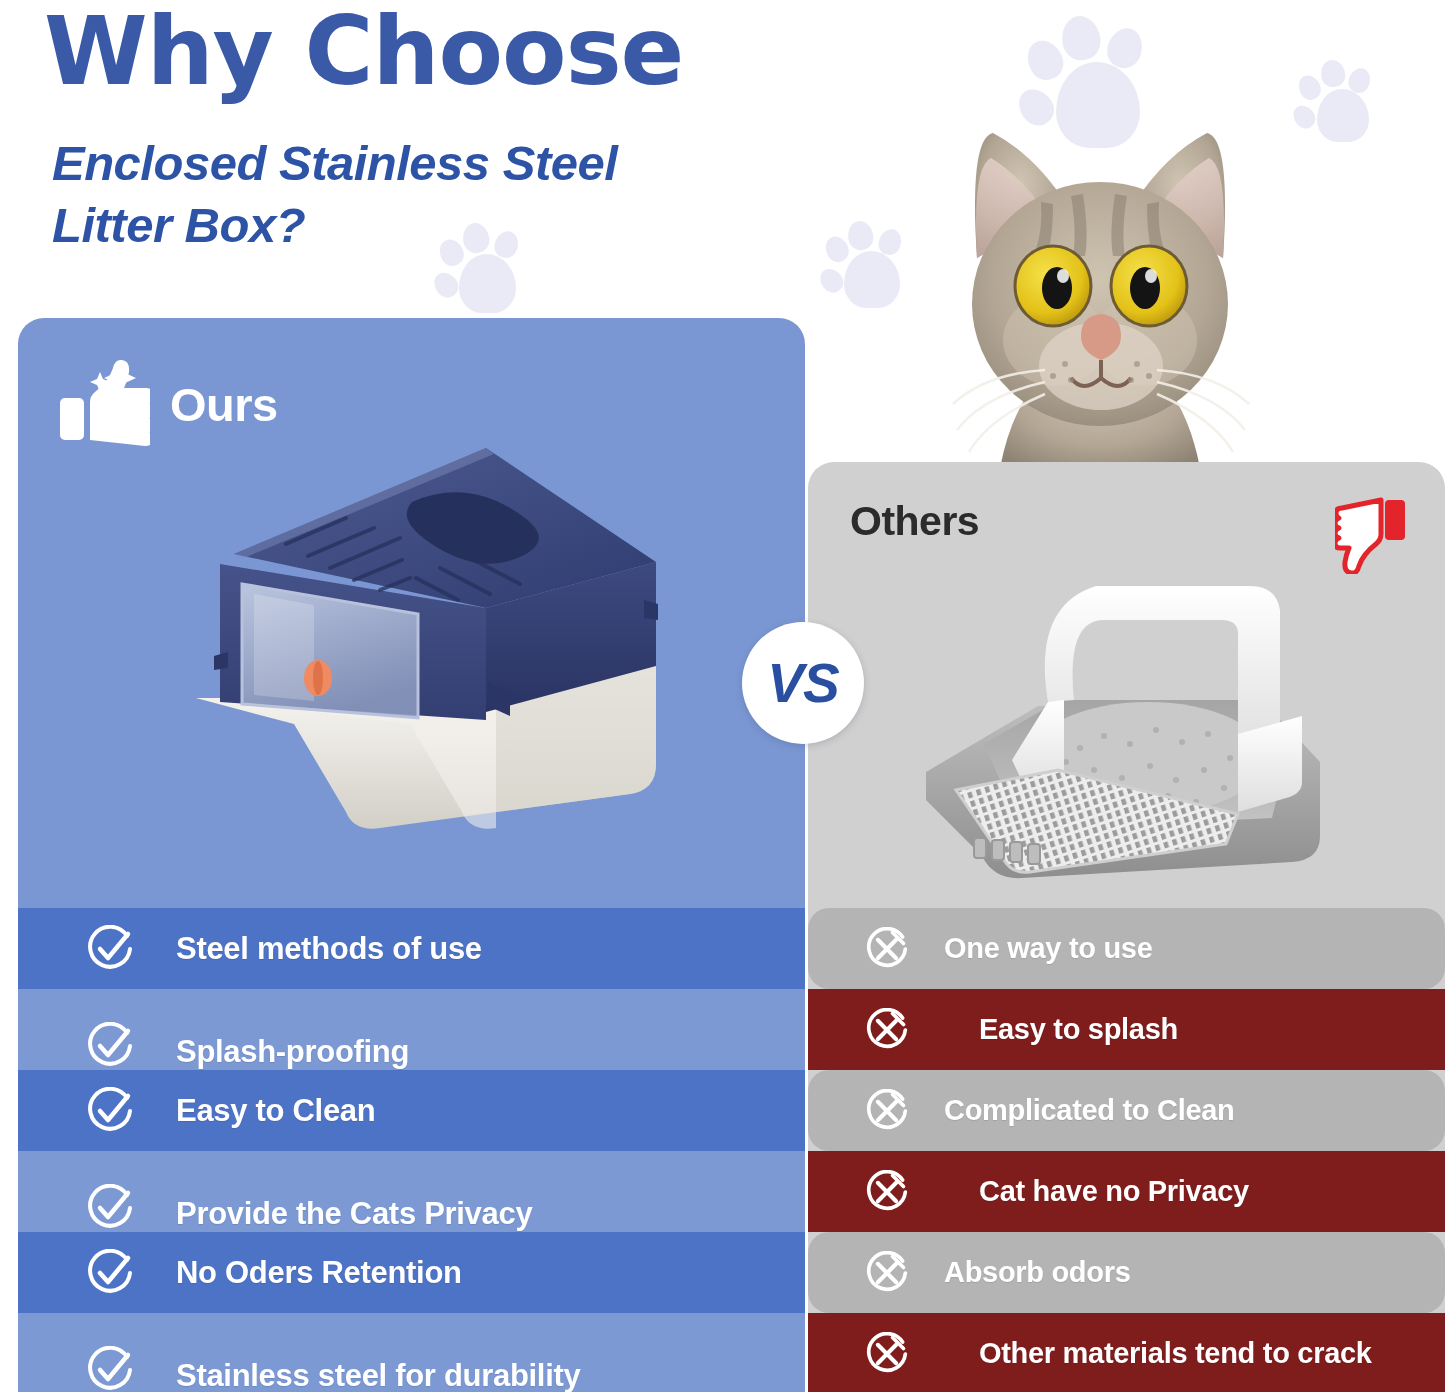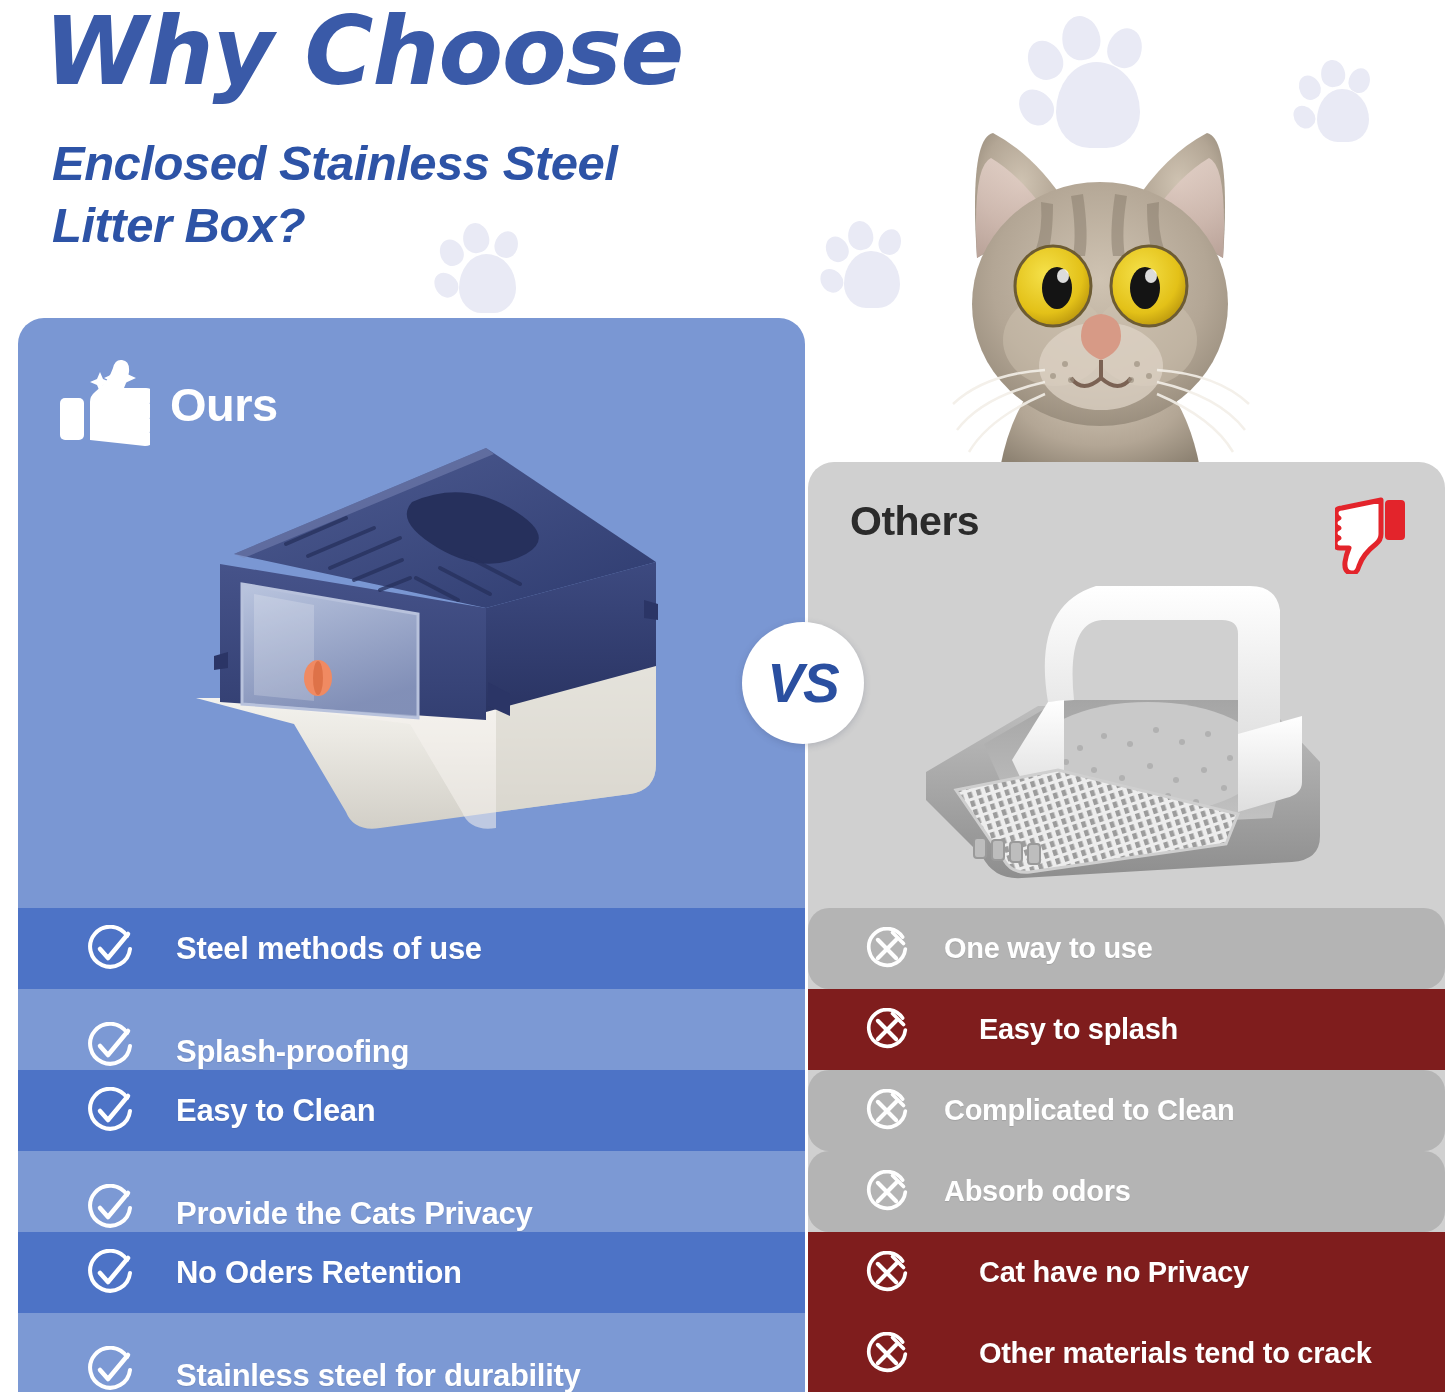--- a/index.html
+++ b/index.html
@@ -18,21 +18,20 @@
 
   
   #headline {
     position:absolute; left:44px; top:4px; width:940px;
     color:#3a5aa8;
     font-family:"DejaVu Sans", sans-serif;
     font-weight:bold;
     font-size:94px;
     line-height:1.02;
     letter-spacing:-1px;
-    font-style:italic;
   }
   #subhead {
     position:absolute; left:52px; top:132px; width:820px;
     color:#2d53a6;
     font-family:"Liberation Sans", sans-serif;
     font-weight:bold; font-style:italic;
     font-size:49px; line-height:1.27;
     letter-spacing:-.5px;
   }
 
@@ -452,39 +451,39 @@
         <div class="frow odd">
           <span class="ic">
             <svg width="44" height="44" viewBox="0 0 48 48">
               <path d="M41 11 a20 20 0 1 0 3 13" fill="none" stroke="#fff" stroke-width="4" stroke-linecap="round"></path>
               <path d="M14 14 l20 20 M34 14 l-20 20" fill="none" stroke="#fff" stroke-width="4.5" stroke-linecap="round"></path>
               <path d="M30 6 l12 12" fill="none" stroke="#fff" stroke-width="4" stroke-linecap="round"></path>
             </svg>
           </span>
           <span class="txt">Complicated to Clean</span>
         </div>
-        <div class="frow odd">
+        <div class="frow even">
           <span class="ic">
             <svg width="44" height="44" viewBox="0 0 48 48">
               <path d="M41 11 a20 20 0 1 0 3 13" fill="none" stroke="#fff" stroke-width="4" stroke-linecap="round"></path>
               <path d="M14 14 l20 20 M34 14 l-20 20" fill="none" stroke="#fff" stroke-width="4.5" stroke-linecap="round"></path>
               <path d="M30 6 l12 12" fill="none" stroke="#fff" stroke-width="4" stroke-linecap="round"></path>
             </svg>
           </span>
-          <span class="txt">Absorb odors</span>
-        </div>
-        <div class="frow even">
+          <span class="txt">Cat have no Privacy</span>
+        </div>
+        <div class="frow odd">
           <span class="ic">
             <svg width="44" height="44" viewBox="0 0 48 48">
               <path d="M41 11 a20 20 0 1 0 3 13" fill="none" stroke="#fff" stroke-width="4" stroke-linecap="round"></path>
               <path d="M14 14 l20 20 M34 14 l-20 20" fill="none" stroke="#fff" stroke-width="4.5" stroke-linecap="round"></path>
               <path d="M30 6 l12 12" fill="none" stroke="#fff" stroke-width="4" stroke-linecap="round"></path>
             </svg>
           </span>
-          <span class="txt">Cat have no Privacy</span>
+          <span class="txt">Absorb odors</span>
         </div>
         <div class="frow even">
           <span class="ic">
             <svg width="44" height="44" viewBox="0 0 48 48">
               <path d="M41 11 a20 20 0 1 0 3 13" fill="none" stroke="#fff" stroke-width="4" stroke-linecap="round"></path>
               <path d="M14 14 l20 20 M34 14 l-20 20" fill="none" stroke="#fff" stroke-width="4.5" stroke-linecap="round"></path>
               <path d="M30 6 l12 12" fill="none" stroke="#fff" stroke-width="4" stroke-linecap="round"></path>
             </svg>
           </span>
           <span class="txt">Other materials tend to crack</span>

